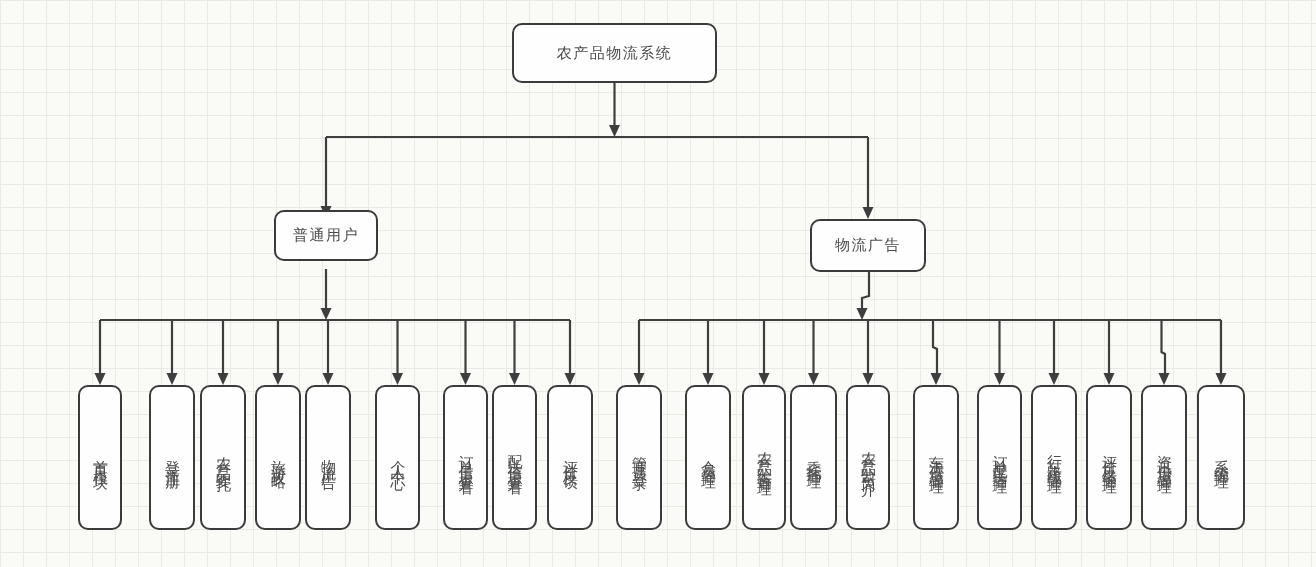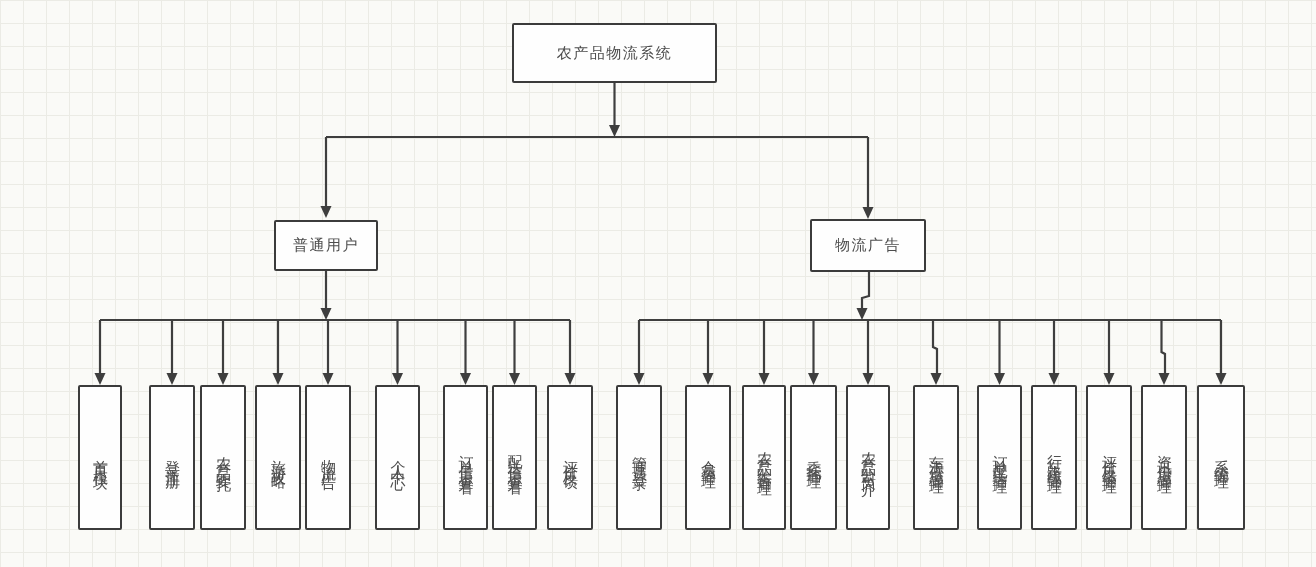--- a/index.html
+++ b/index.html
@@ -13,21 +13,21 @@
       linear-gradient(90deg, var(--grid, #ebebe5) 1px, transparent 1px);
     background-size: 23px 23px;
     font-family: "Liberation Sans", "DejaVu Sans", sans-serif;
   }
   .connector-layer { position:absolute; left:0; top:0; width:1316px; height:567px; }
   .node {
     position:absolute;
     box-sizing:border-box;
     background: var(--fill, #fefefe);
     border: 2.5px solid var(--border, #3b3b3b);
-    border-radius: 2px;
+    border-radius: 10px;
     display:flex; align-items:center; justify-content:center;
     color: var(--text, #4d4d4d);
   }
   .node .h-label { font-size:15px; letter-spacing:1.5px; white-space:nowrap; }
   .node .v-label {
     writing-mode: vertical-rl;
     text-orientation: upright;
     font-size:15px;
     letter-spacing:5px;
     white-space:nowrap;
@@ -96,21 +96,21 @@
       <polygon points="999.5,385 994,373 1005,373" fill="#3e3e3e"></polygon>
       <polygon points="1054,385 1048.5,373 1059.5,373" fill="#3e3e3e"></polygon>
       <polygon points="1109,385 1103.5,373 1114.5,373" fill="#3e3e3e"></polygon>
       <polygon points="1164,385 1158.5,373 1169.5,373" fill="#3e3e3e"></polygon>
       <polygon points="1221,385 1215.5,373 1226.5,373" fill="#3e3e3e"></polygon>
     </svg>
   <div id="nodes">
       <div class="node" style="left: 512px; top: 23px; width: 205px; height: 60px;">
         <span class="h-label">农产品物流系统</span>
       </div>
-      <div class="node" style="left: 274px; top: 220px; width: 104px; height: 51px;">
+      <div class="node" style="left: 274px; top: 210px; width: 104px; height: 51px;">
         <span class="h-label">普通用户</span>
       </div>
       <div class="node" style="left: 810px; top: 219px; width: 116px; height: 53px;">
         <span class="h-label">物流广告</span>
       </div>
       <div class="node leaf" style="left: 78px; top: 385px; width: 44px; height: 145px;">
         <span class="v-label">首页模块</span>
       </div>
       <div class="node leaf" style="left: 149px; top: 385px; width: 46px; height: 145px;">
         <span class="v-label">登录注册</span>

